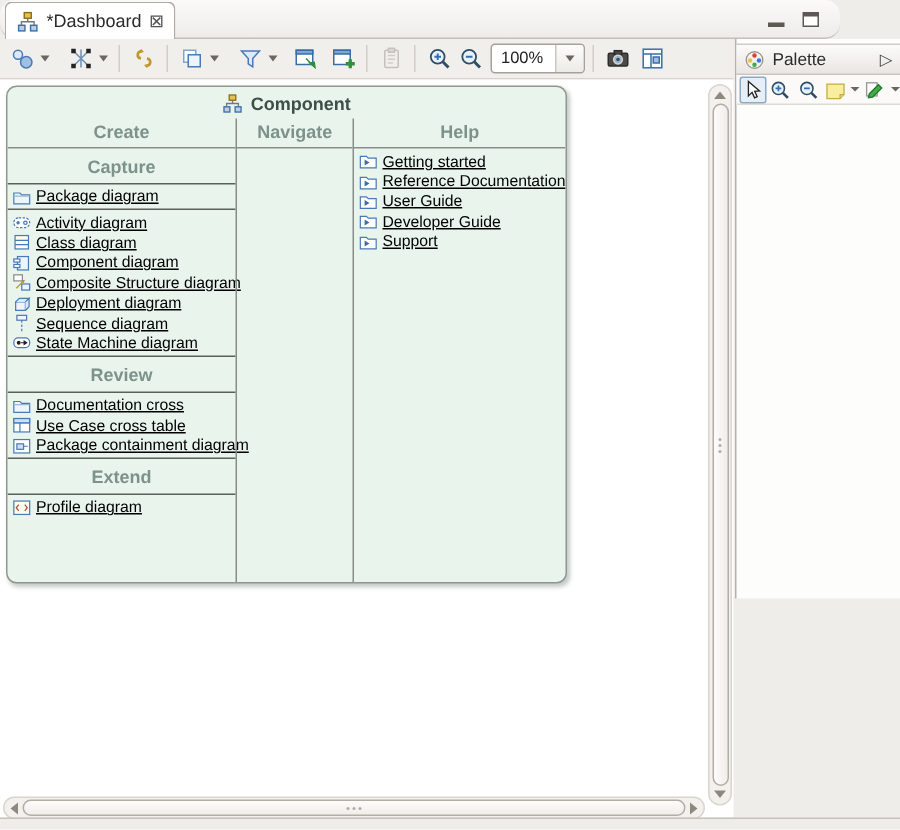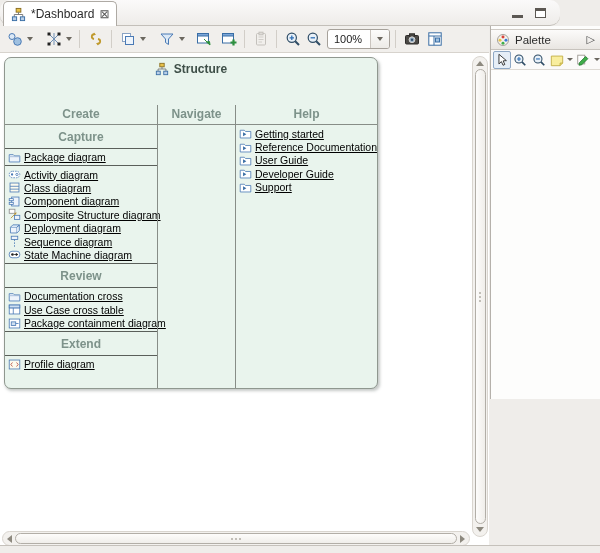--- a/index.html
+++ b/index.html
@@ -37,21 +37,21 @@
   
   .canvas { position:absolute; left:0; top:53px; width:489px; height:492px; background:#ffffff; }
   .editor-bottom-border { position:absolute; left:0; top:545px; width:600px; height:1px; background:#c5c1bb; }
 
   
   .dbpanel { position:absolute; left:4px; top:4px; width:374px; height:332px;
              background:#e9f4ed; border:1px solid #8f978f; border-radius:7px;
              box-shadow:1.5px 2px 3px rgba(90,100,95,.35); overflow:hidden; }
   .db-title { height:21px; display:flex; align-items:center; justify-content:center; gap:5px;
               font-size:12px; font-weight:bold; color:#3e4f48; }
-  .db-grid { display:flex; height:309px;margin-top:26px; }
+  .db-grid { display:flex; height:309px; }
   .db-col-create { width:152px; display:flex; flex-direction:column; }
   .db-col-nav { width:86px; border-left:1px solid #878d87; border-right:1px solid #878d87; }
   .db-col-help { flex:1; }
   .db-colhead { height:20px; line-height:19px; text-align:center; font-size:12px; font-weight:bold;
                 color:#7d928a; border-bottom:1px solid #878d87; }
   .db-sec-label { text-align:center; font-size:12px; font-weight:bold; color:#7d928a;
                   padding:5px 0 4px; border-bottom:1px solid #5a5f5a; }
   .db-sec-items { padding:1.5px 0; border-bottom:1px solid #5a5f5a; }
   .db-sec-items.last { border-bottom:none; }
   .db-item { display:flex; align-items:center; gap:3px; height:13.4px; padding-left:3px;
@@ -351,21 +351,21 @@
         </svg>
       </span>
   </div>
 
   <div class="canvas">
     <div class="dbpanel">
       <div class="db-title">
         <svg width="14" height="14" viewBox="0 0 16 16">
             <use href="#ic-tree"></use>
           </svg>
-        <span>Structure</span>
+        <span>Component</span>
       </div>
       <div class="db-grid">
 
         <div class="db-col-create">
           <div class="db-colhead">Create</div>
 
           <div class="db-sec-label">Capture</div>
           <div class="db-sec-items">
             <div class="db-item">
               <svg>

